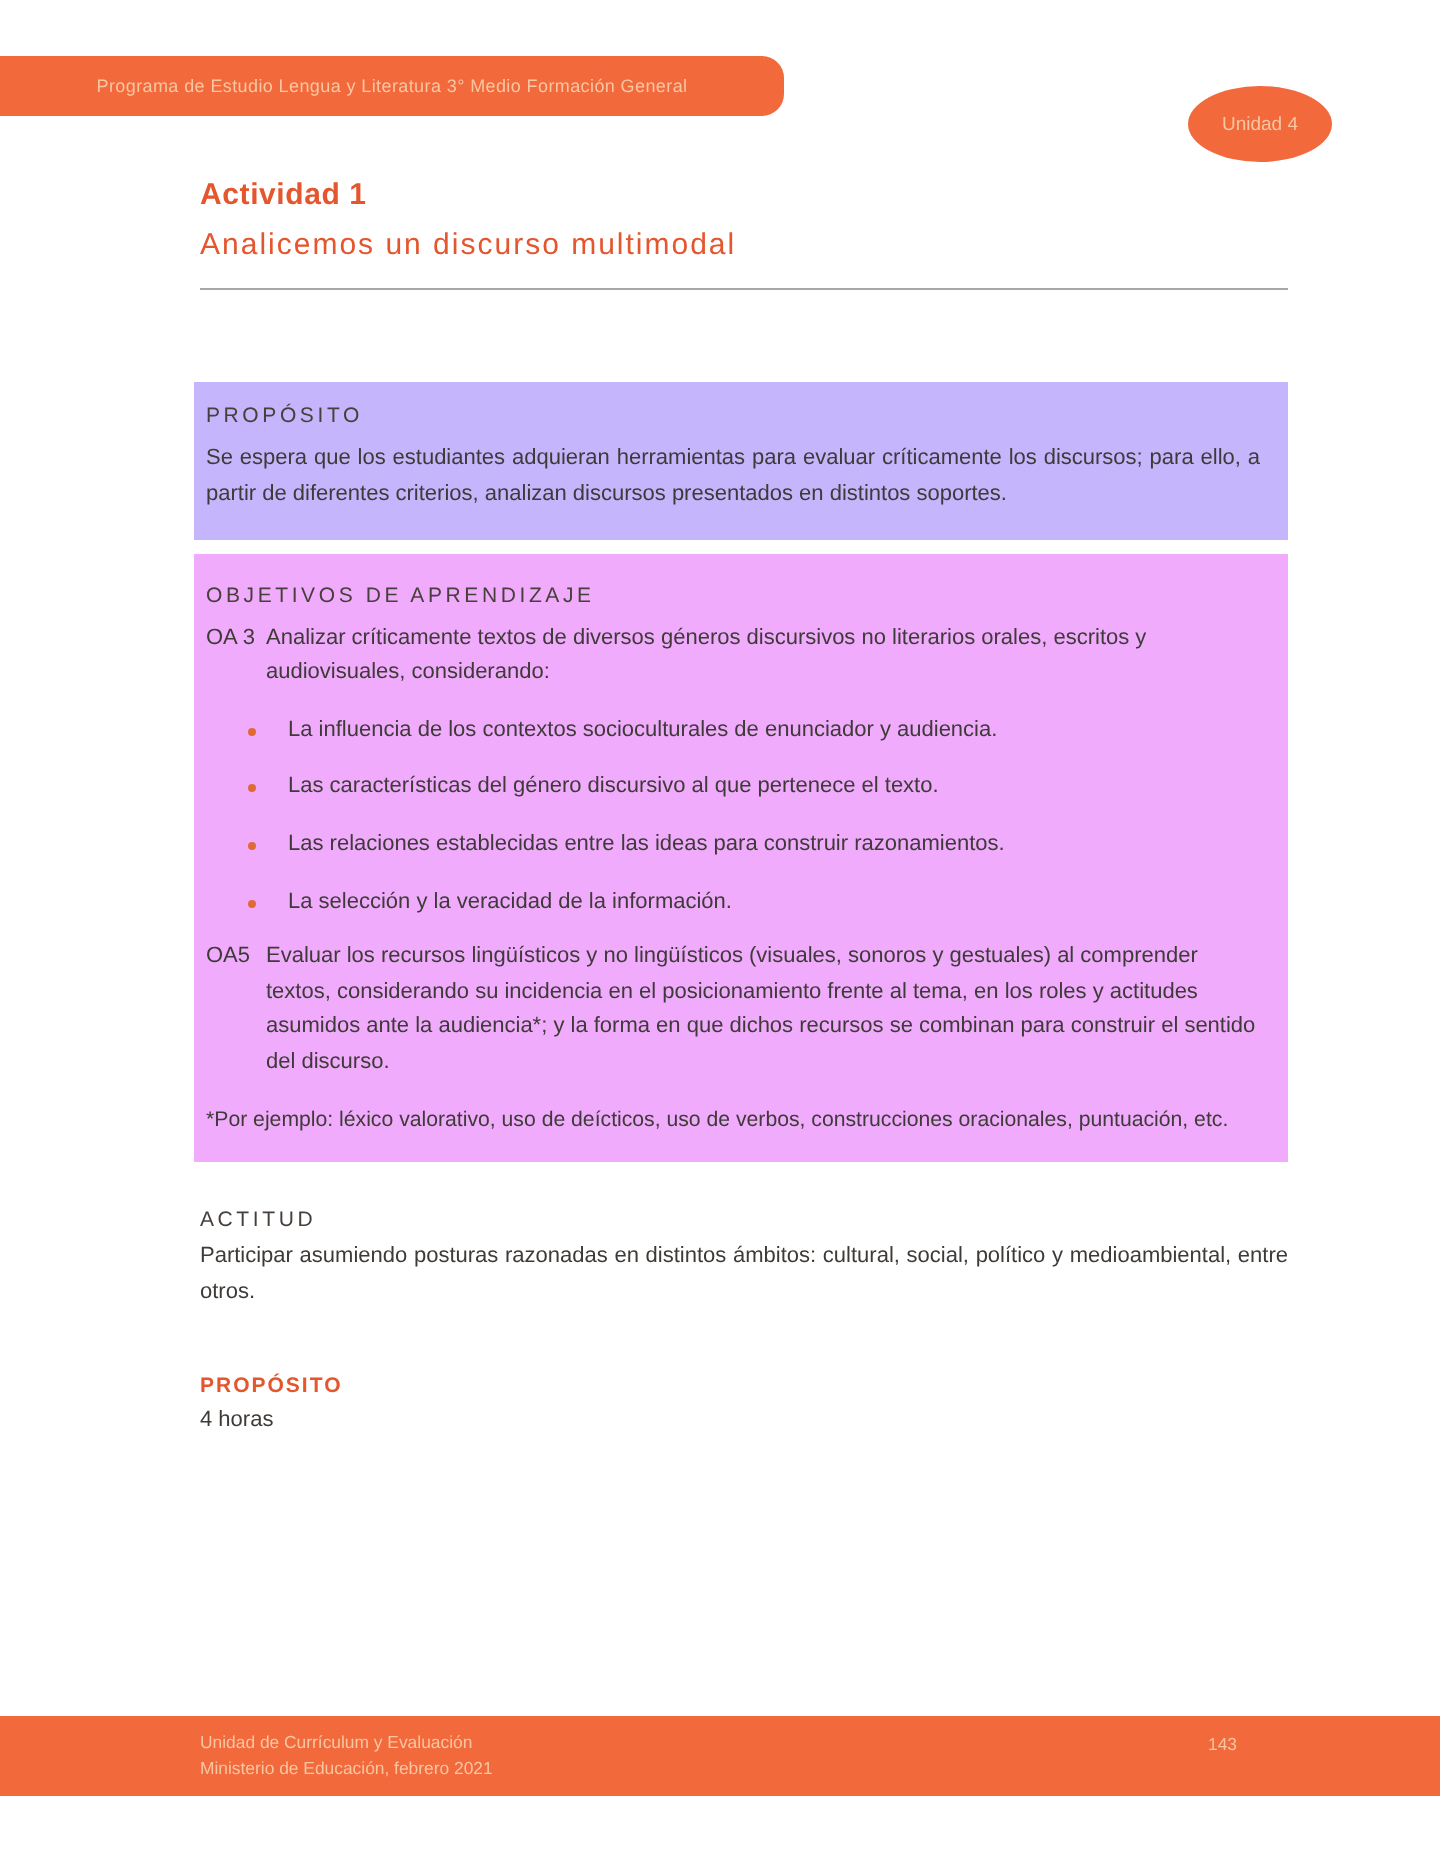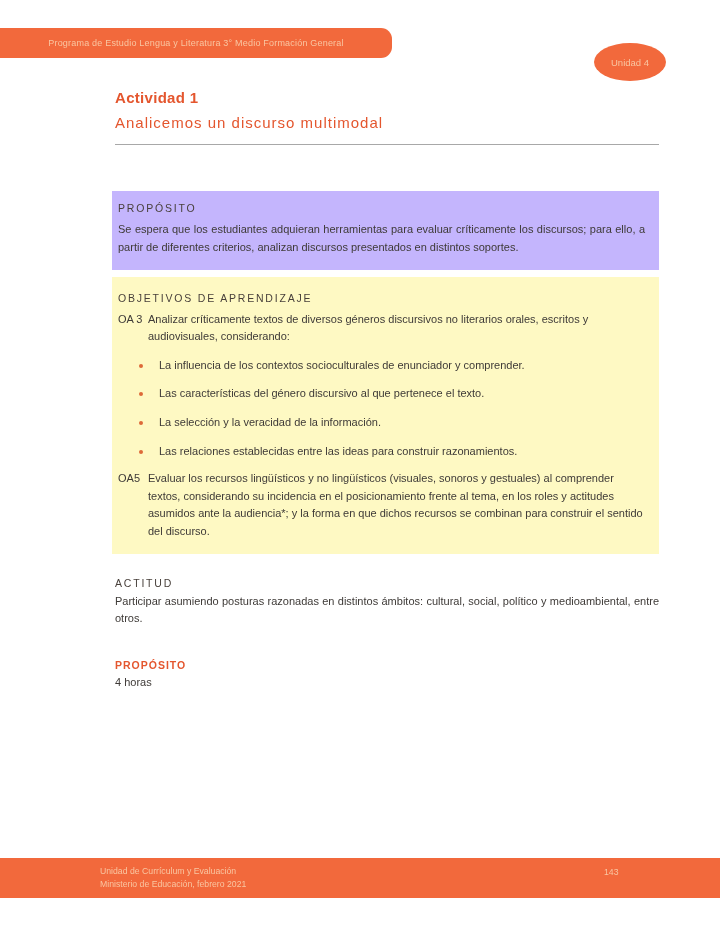--- a/index.html
+++ b/index.html
@@ -23,42 +23,42 @@
   .unit-badge {
     position: absolute; top: 43px; left: 594px;
     width: 72px; height: 38px;
     background: #F2693C;
     border-radius: 50%;
     display: flex; align-items: center; justify-content: center;
     color: #F9C6A2; font-size: 9.5px;
   }
 
   
-  .main { position: absolute; top: 58px; left: 112px; width: 547px; }
+  .main { position: absolute; top: 58px; left: 97px; width: 547px; }
   .title { margin: 31px 0 0 3px; font-size: 15px; font-weight: bold; color: #E4562E; letter-spacing: 0.3px; }
   .subtitle { margin: 8px 0 0 3px; font-size: 15px; font-weight: normal; color: #E4562E; letter-spacing: 1px; }
   .rule { margin: 13px 0 0 3px; border: none; border-top: 1px solid #A8A8A8; height: 0; }
 
   .section-heading {
     margin: 0 0 7px 0;
     font-size: 10.5px; font-weight: normal;
     letter-spacing: 1.8px; color: #473F3A;
   }
   .body-text { margin: 0; font-size: 11px; line-height: 1.62; color: #3E3A37; }
   .justified { text-align: justify; }
 
   .box-proposito {
     margin-top: 46px;
     background: #c4b5fd;
     padding: 11px 14px 13px 6px;
   }
 
   .box-objetivos {
     margin-top: 7px;
-    background: #fef9c3;
+    background: #f0abfc;
     padding: 15px 14px 13px 6px;
   }
   .oa-row { display: flex; margin-top: 5px; font-size: 11px; line-height: 1.6; }
   .oa-label { flex: 0 0 30px; }
   .oa-text { flex: 1; }
   .bullet-list { list-style: none; margin: 2px 0 0 0; padding: 0 0 0 20px; }
   .bullet-item { position: relative; padding-left: 21px; margin-top: 11px; font-size: 11px; line-height: 1.6; }
   .bullet-dot {
     position: absolute; left: 1px; top: 7px;
     width: 4px; height: 4px; border-radius: 50%;
@@ -118,41 +118,42 @@
       <h3 class="section-heading">OBJETIVOS DE APRENDIZAJE</h3>
 
       <div class="oa-row">
         <span class="oa-label">OA 3</span>
         <span class="oa-text">Analizar críticamente textos de diversos géneros discursivos no literarios orales, escritos y audiovisuales, considerando:</span>
       </div>
 
       <ul class="bullet-list">
         <li class="bullet-item">
           <span class="bullet-dot"></span>
-          <span>La influencia de los contextos socioculturales de enunciador y comprender.</span>
+          <span>La influencia de los contextos socioculturales de enunciador y audiencia.</span>
         </li>
         <li class="bullet-item">
           <span class="bullet-dot"></span>
           <span>Las características del género discursivo al que pertenece el texto.</span>
         </li>
         <li class="bullet-item">
           <span class="bullet-dot"></span>
-          <span>La selección y la veracidad de la información.</span>
+          <span>Las relaciones establecidas entre las ideas para construir razonamientos.</span>
         </li>
         <li class="bullet-item">
           <span class="bullet-dot"></span>
-          <span>Las relaciones establecidas entre las ideas para construir razonamientos.</span>
+          <span>La selección y la veracidad de la información.</span>
         </li>
       </ul>
 
       <div class="oa-row" style="margin-top:10px;">
         <span class="oa-label">OA5</span>
         <span class="oa-text">Evaluar los recursos lingüísticos y no lingüísticos (visuales, sonoros y gestuales) al comprender textos, considerando su incidencia en el posicionamiento frente al tema, en los roles y actitudes asumidos ante la audiencia*; y la forma en que dichos recursos se combinan para construir el sentido del discurso.</span>
       </div>
 
+      <p class="footnote">*Por ejemplo: léxico valorativo, uso de deícticos, uso de verbos, construcciones oracionales, puntuación, etc.</p>
     </section>
 
     <section class="actitud-section">
       <h3 class="section-heading">ACTITUD</h3>
       <p class="body-text justified">Participar asumiendo posturas razonadas en distintos ámbitos: cultural, social, político y medioambiental, entre otros.</p>
     </section>
 
     <section class="duracion-section">
       <h4 class="duracion-heading">PROPÓSITO</h4>
       <p class="duracion-value">4 horas</p>

